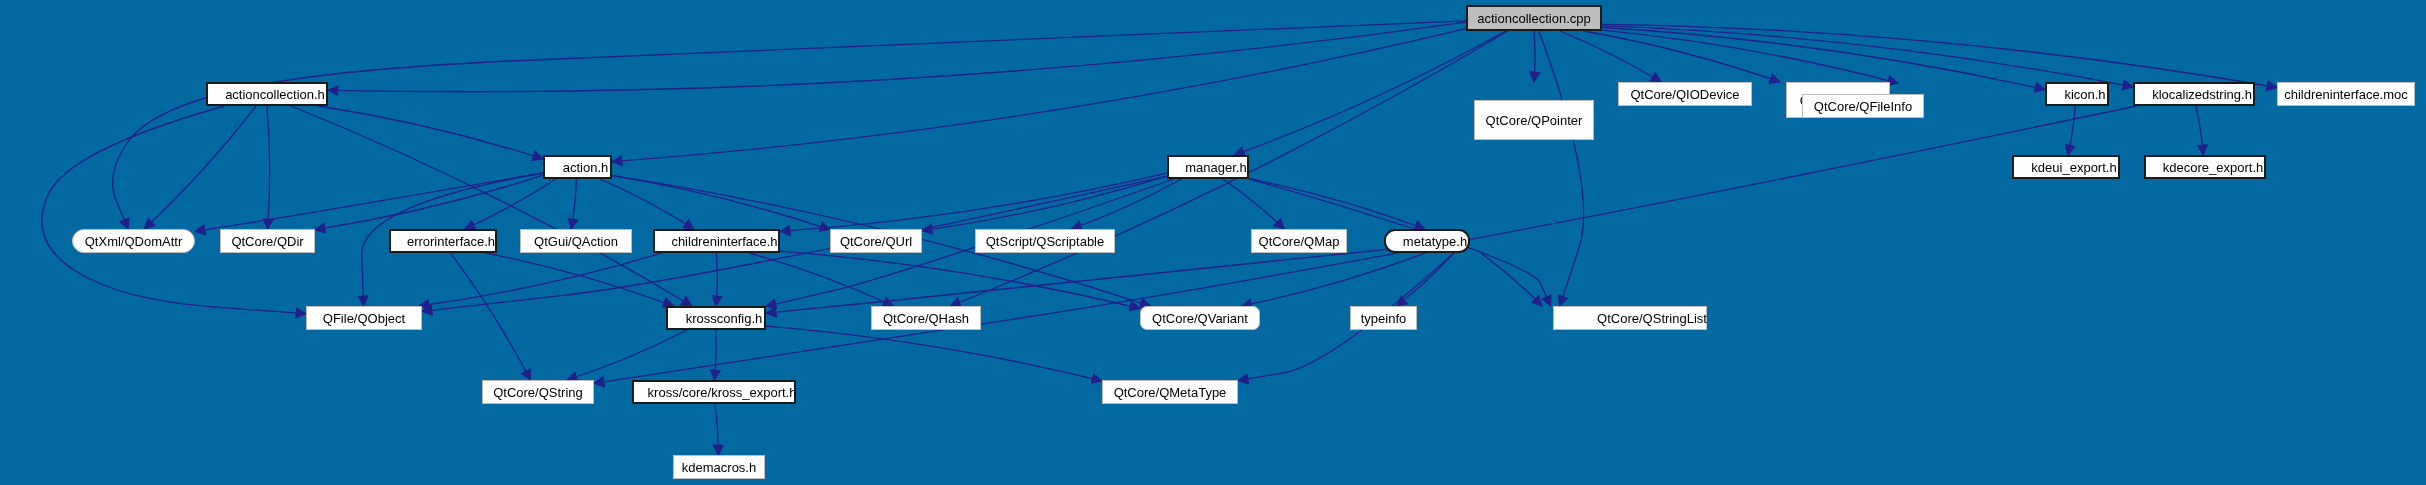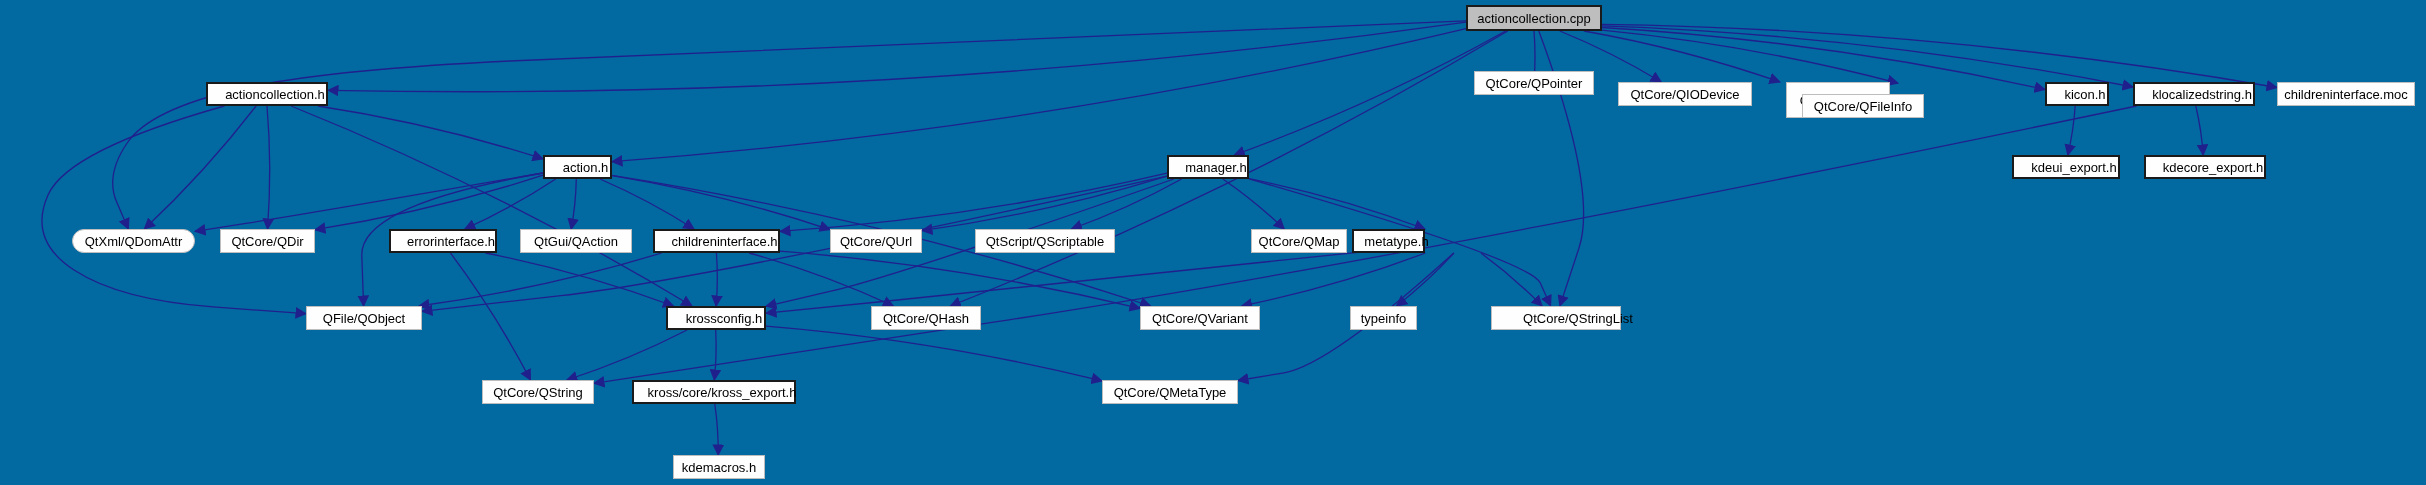--- a/index.html
+++ b/index.html
@@ -96,43 +96,43 @@
       <path d="M687.1,330.0 Q629.0,359.8 566.9,380.0" class="edge" marker-end="url(#arrow)"></path>
       <path d="M715.7,330.0 Q717.0,355.1 714.3,380.0" class="edge" marker-end="url(#arrow)"></path>
       <path d="M766.0,326.1 Q936.2,340.1 1102.0,380.9" class="edge" marker-end="url(#arrow)"></path>
       <path d="M714.8,404.0 Q718.5,429.4 718.2,455.0" class="edge" marker-end="url(#arrow)"></path>
       <path d="M2075.2,106.0 Q2073.5,130.8 2067.8,155.0" class="edge" marker-end="url(#arrow)"></path>
       <path d="M2195.8,106.0 Q2201.5,130.2 2203.2,155.0" class="edge" marker-end="url(#arrow)"></path>
       <path d="M2136.6,106.0 Q1400,260 997.0,321.7 L594.0,383.4" class="edge" marker-end="url(#arrow)"></path>
     </svg>
 <div class="node root" style="left: 1466px; top: 5px; width: 136px; height: 26px;">actioncollection.cpp</div>
     <div class="node linked" style="left: 206px; top: 82px; width: 122px; height: 24px;">actioncollection.h</div>
-    <div class="node plain" style="left: 1474px; top: 71px; width: 120px; height: 24px;">QtCore/QPointer</div>
+    <div class="node plain" style="left: 1474px; top: 100px; width: 120px; height: 40px;">QtCore/QPointer</div>
     <div class="node plain" style="left: 1618px; top: 82px; width: 134px; height: 24px;">QtCore/QIODevice</div>
     <div class="node plain" style="left: 1774px; top: 82px; width: 104px; height: 36px; margin-left: 12px;">QtCore/QFile</div>
     <div class="node plain" style="left: 1802px; top: 82px; width: 122px; height: 24px; margin-top: 12px;">QtCore/QFileInfo</div>
     <div class="node linked" style="left: 2045px; top: 82px; width: 64px; height: 24px;">kicon.h</div>
     <div class="node linked" style="left: 2133px; top: 82px; width: 122px; height: 24px;">klocalizedstring.h</div>
     <div class="node plain" style="left: 2277px; top: 82px; width: 138px; height: 24px;">childreninterface.moc</div>
     <div class="node linked" style="left: 543px; top: 155px; width: 69px; height: 24px;">action.h</div>
     <div class="node linked" style="left: 1167px; top: 155px; width: 82px; height: 24px;">manager.h</div>
     <div class="node linked" style="left: 2012px; top: 155px; width: 108px; height: 24px;">kdeui_export.h</div>
     <div class="node linked" style="left: 2144px; top: 155px; width: 122px; height: 24px;">kdecore_export.h</div>
     <div class="node plain" style="left: 72px; top: 229px; width: 123px; height: 24px; border-radius: 12px;">QtXml/QDomAttr</div>
     <div class="node plain" style="left: 220px; top: 229px; width: 95px; height: 24px;">QtCore/QDir</div>
     <div class="node linked" style="left: 389px; top: 229px; width: 108px; height: 24px;">errorinterface.h</div>
     <div class="node plain" style="left: 520px; top: 229px; width: 112px; height: 24px;">QtGui/QAction</div>
     <div class="node linked" style="left: 653px; top: 229px; width: 127px; height: 24px;">childreninterface.h</div>
     <div class="node plain" style="left: 830px; top: 229px; width: 92px; height: 24px; text-align: right;">QtCore/QUrl</div>
     <div class="node plain" style="left: 975px; top: 229px; width: 140px; height: 24px;">QtScript/QScriptable</div>
     <div class="node plain" style="left: 1251px; top: 229px; width: 96px; height: 24px;">QtCore/QMap</div>
-    <div class="node linked" style="left: 1352px; top: 229px; width: 73px; height: 24px;">metatype.h</div>
+    <div class="node linked" style="left: 1384px; top: 229px; width: 86px; height: 24px; border-radius: 11px;">metatype.h</div>
     <div class="node plain" style="left: 306px; top: 306px; width: 116px; height: 24px;">QFile/QObject</div>
     <div class="node linked" style="left: 666px; top: 306px; width: 100px; height: 24px;">krossconfig.h</div>
     <div class="node plain" style="left: 871px; top: 306px; width: 110px; height: 24px;">QtCore/QHash</div>
-    <div class="node plain" style="left: 1140px; top: 306px; width: 120px; height: 24px;">QtCore/QVariant</div>
+    <div class="node plain" style="left: 1140px; top: 306px; width: 120px; height: 24px; border-radius: 7px;">QtCore/QVariant</div>
     <div class="node plain" style="left: 1350px; top: 306px; width: 67px; height: 24px;">typeinfo</div>
-    <div class="node plain" style="left: 1491px; top: 306px; width: 130px; height: 24px; padding-left: 44px;">QtCore/QStringList</div>
+    <div class="node plain" style="left: 1553px; top: 306px; width: 154px; height: 24px; padding-left: 44px;">QtCore/QStringList</div>
     <div class="node plain" style="left: 482px; top: 380px; width: 112px; height: 24px;">QtCore/QString</div>
     <div class="node linked" style="left: 632px; top: 380px; width: 164px; height: 24px;">kross/core/kross_export.h</div>
     <div class="node plain" style="left: 1102px; top: 380px; width: 136px; height: 24px;">QtCore/QMetaType</div>
     <div class="node plain" style="left: 673px; top: 455px; width: 92px; height: 24px;">kdemacros.h</div>
   </div>
 
 </body></html>

